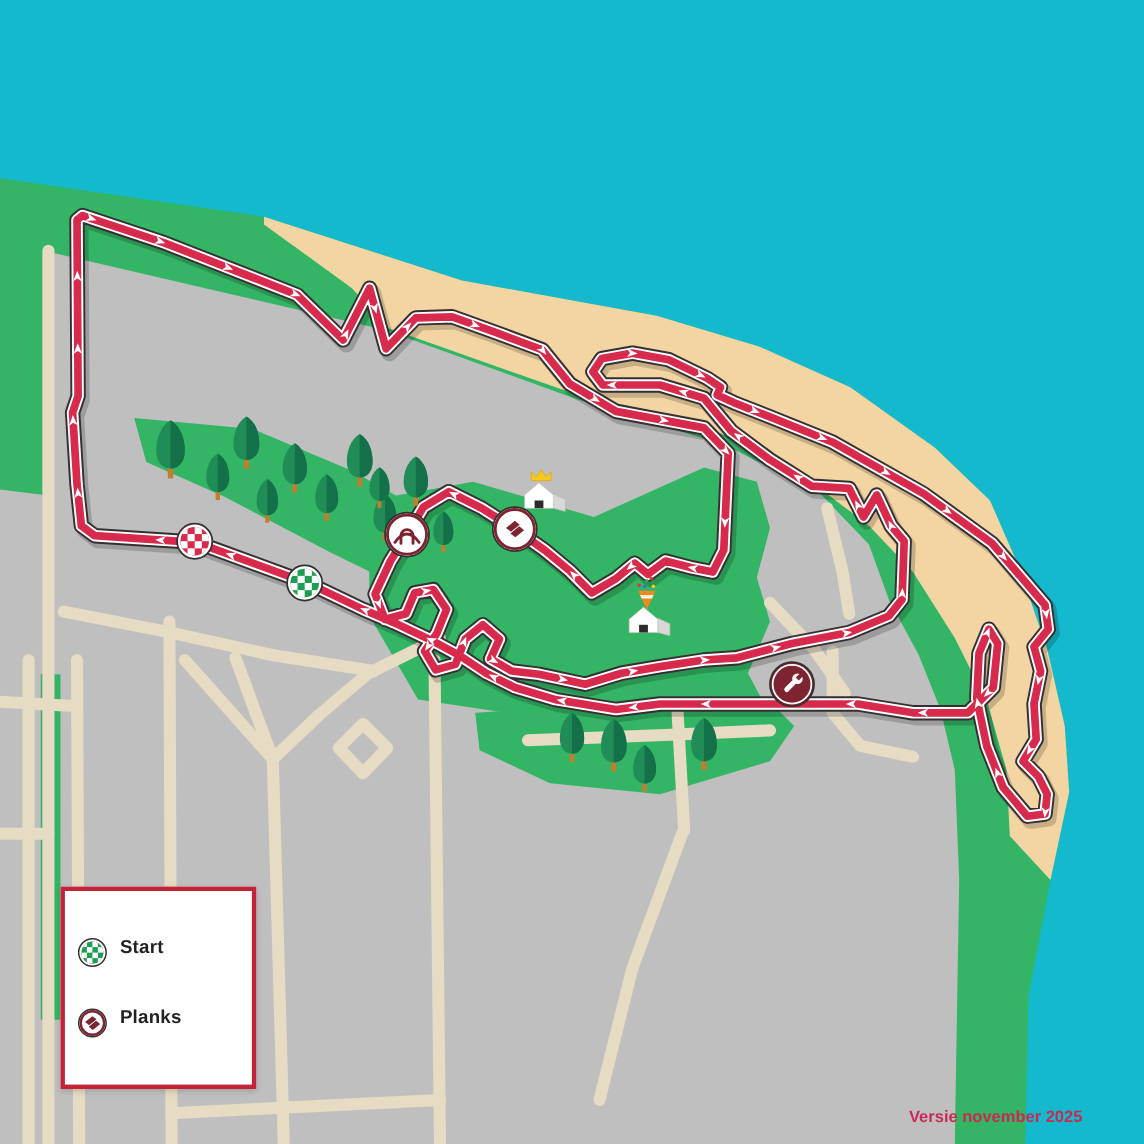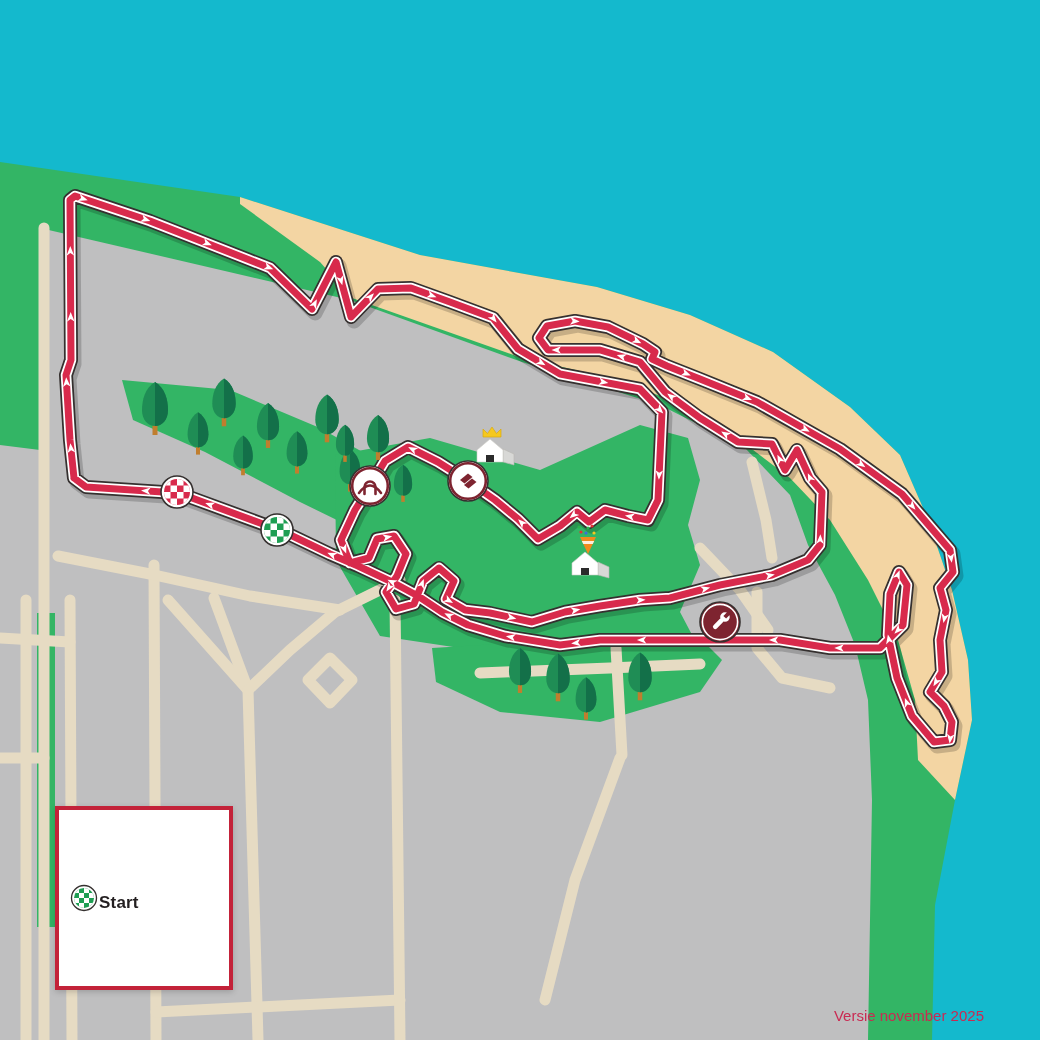--- a/index.html
+++ b/index.html
@@ -4,24 +4,24 @@
 <style>
   html,body{margin:0;padding:0;background:#14B9CD;}
   .stage{position:relative;width:1040px;height:1040px;overflow:hidden;
          font-family:"Liberation Sans",sans-serif;}
   #map-svg{position:absolute;left:0;top:0;}
   .legend{position:absolute;left:55px;top:806px;width:178px;height:184px;
           box-sizing:border-box;background:#ffffff;border:4px solid #C32239;
           box-shadow:0 2px 6px rgba(0,0,0,.18);
           display:flex;flex-direction:column;justify-content:space-evenly;
           padding:6px 10px;}
-  .legend-row{display:flex;align-items:flex-end;}
+  .legend-row{display:flex;align-items:flex-start;gap:10px;}
   .legend-row svg{flex:0 0 auto;display:block;}
   .legend-label{font-weight:bold;font-size:17px;color:#231F20;letter-spacing:.2px;}
-  .version{position:absolute;right:56px;bottom:16px;font-size:15px;font-weight:400;
+  .version{position:absolute;right:56px;bottom:16px;font-size:15px;font-weight:700;
            color:#C92A52;}
 </style>
 </head>
 <body>
 
 <div class="stage">
   <svg id="map-svg" width="1040" height="1040" viewBox="0 0 1040 1040">
       <rect x="0" y="0" width="1040" height="1040" fill="#33B565"></rect>
       <polygon points="0,0 1040,0 1040,1040 932,1040 935,905 955,800 972,720 968,660 952,590 927,517 900,455 850,407 773,352 690,315 597,287 420,255 240,197 0,162" fill="#14B9CD"></polygon>
       <polygon points="240,197 420,255 597,287 690,315 773,352 850,407 900,455 927,517 952,590 968,660 972,720 955,800 918,760 915,700 898,640 868,580 830,520 790,478 740,440 690,408 620,380 522,358 352,298 320,262 240,204" fill="#F3D5A3"></polygon>
@@ -300,15 +300,26 @@
               <rect x="-6" y="6" width="6" height="6" fill="#fff"></rect>
               <rect x="0" y="-12" width="6" height="6" fill="#fff"></rect>
               <rect x="0" y="0" width="6" height="6" fill="#fff"></rect>
               <rect x="6" y="-6" width="6" height="6" fill="#fff"></rect>
               <rect x="6" y="6" width="6" height="6" fill="#fff"></rect>
             </g>
           </g>
         </svg>
         <span class="legend-label">Start</span>
       </div>
+      <div class="legend-row">
+        <svg width="30" height="30" viewBox="-18 -18 36 36">
+          <g transform="translate(0,0)">
+            <circle r="15" fill="#fff" stroke="#35302F" stroke-width="1.6"></circle>
+            <circle r="12.8" fill="#fff" stroke="#7E2430" stroke-width="2.6"></circle>
+            <path d="M-8,-1 L0,-7.5 L4.5,-4 L-3.5,2.5 Z" fill="#7E2430"></path>
+            <path d="M-4,4 L4,-2.5 L8.5,1 L0.5,7.5 Z" fill="#7E2430"></path>
+          </g>
+        </svg>
+        <span class="legend-label">Planks</span>
+      </div>
     </div>
   <div class="version">Versie november 2025</div>
 </div>
 
 </body></html>

